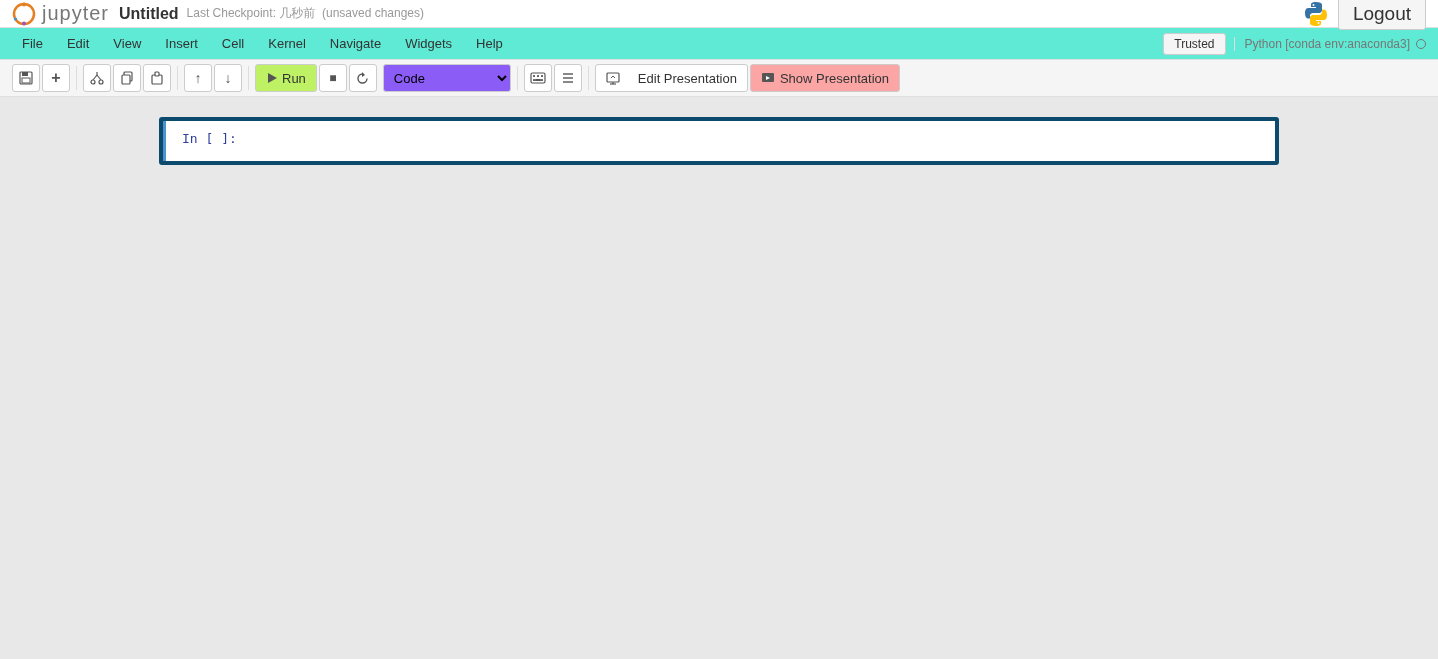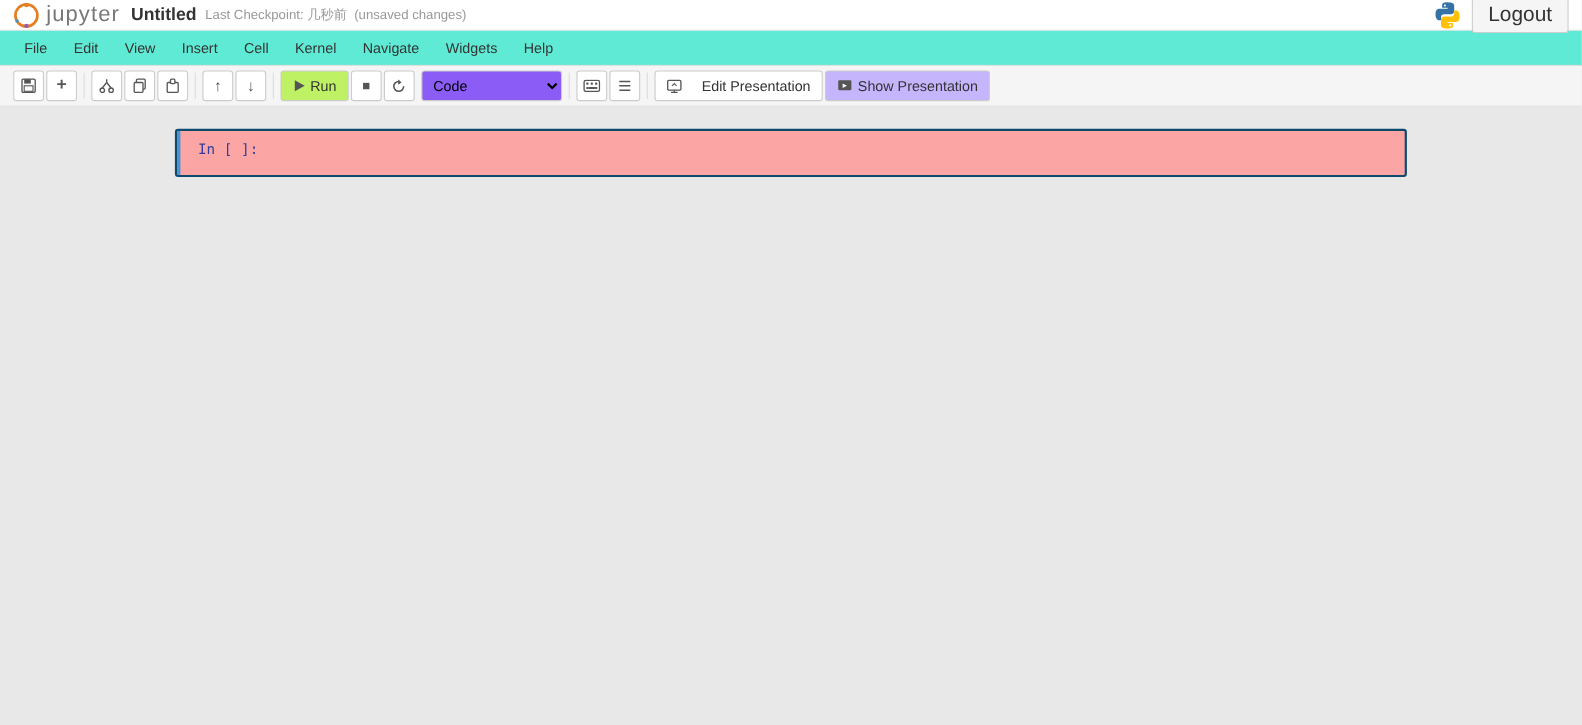--- a/index.html
+++ b/index.html
@@ -181,38 +181,38 @@
       font-size: 13px;
       color: #333;
     }
     #show-presentation-btn {
       display: flex;
       align-items: center;
       gap: 5px;
       padding: 3px 10px;
       height: 28px;
       border: 1px solid #ccc;
-      background: #c4b5fd;
+      background: #fca5a5;
       cursor: pointer;
       border-radius: 3px;
       font-size: 13px;
       color: #333;
     }
 
     
     #notebook-area {
       padding: 20px 0;
       display: flex;
       flex-direction: column;
       align-items: center;
     }
     #notebook-container {
       width: 1120px;
-      background: #fca5a5;
-      border: 2px solid #0c4a6e;
+      background: #ffffff;
+      border: 4px solid #0c4a6e;
       border-radius: 3px;
     }
     #cell {
       display: flex;
       align-items: stretch;
       border-left: 3px solid #4794d0;
     }
     #cell-prompt {
       padding: 10px 8px 10px 16px;
       font-family: monospace;
@@ -269,20 +269,27 @@
 <div id="menu-bar">
   <span class="menu-item">File</span>
   <span class="menu-item">Edit</span>
   <span class="menu-item">View</span>
   <span class="menu-item">Insert</span>
   <span class="menu-item">Cell</span>
   <span class="menu-item">Kernel</span>
   <span class="menu-item">Navigate</span>
   <span class="menu-item">Widgets</span>
   <span class="menu-item">Help</span>
+  <div id="menu-right">
+    <button id="trusted-button">Trusted</button>
+    <div id="kernel-info">
+      <span>Python [conda env:anaconda3]</span>
+      <span id="kernel-circle"></span>
+    </div>
+  </div>
 </div>
 
 <div id="toolbar">
 
   <button class="toolbar-btn" title="Save">
     <svg width="14" height="14" viewBox="0 0 14 14">
       <rect x="1" y="1" width="12" height="12" rx="1" fill="none" stroke="#555" stroke-width="1.2"></rect>
       <rect x="3" y="1" width="6" height="4" fill="#555"></rect>
       <rect x="3" y="7" width="8" height="5" fill="none" stroke="#555" stroke-width="1"></rect>
     </svg>

